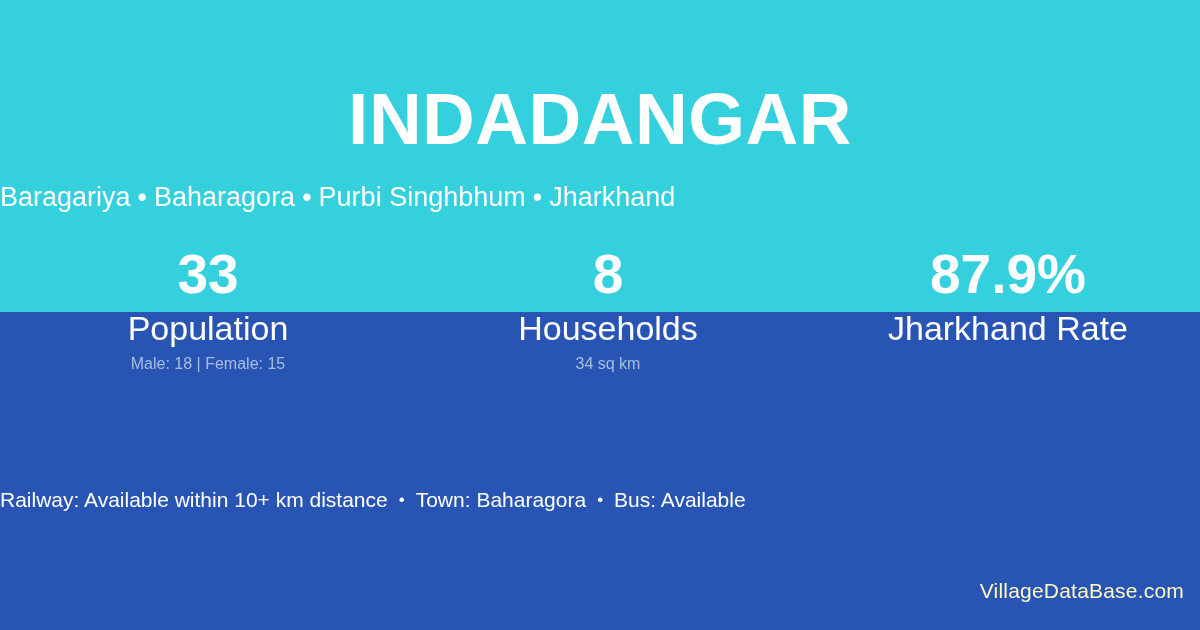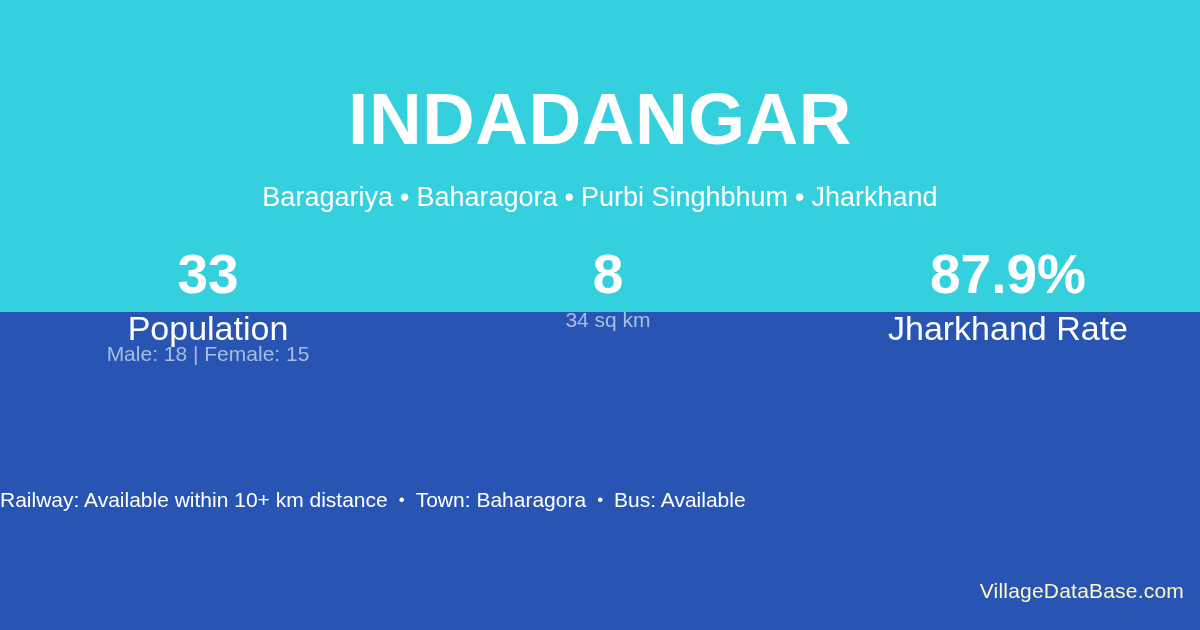--- a/index.html
+++ b/index.html
@@ -43,21 +43,20 @@
     letter-spacing: 0.5px;
     line-height: 1;
     white-space: nowrap;
   }
 
   .village-breadcrumb {
     position: absolute;
     left: 0;
     top: 183px;
     width: 1200px;
-    text-align: center;
     color: #ffffff;
     font-size: 27px;
     font-weight: normal;
     line-height: 1.1;
     white-space: nowrap;
   }
   .village-breadcrumb .sep {
     padding: 0 7px;
   }
 
@@ -86,23 +85,24 @@
   .stat-label {
     color: #ffffff;
     font-size: 34px;
     font-weight: normal;
     line-height: 30px;
     margin-top: 4px;
     white-space: nowrap;
   }
   .stat-sub {
     color: #a9bde0;
-    font-size: 21px;
+    font-size: 16px;
     font-weight: normal;
     line-height: 22px;
+    margin-top: 10px;
     white-space: nowrap;
   }
 
   
   .amenities-line {
     position: absolute;
     left: 0;
     top: 485px;
     width: 1200px;
     text-align: left;
@@ -166,20 +166,21 @@
   <div class="stats-row">
 
     <div class="stat-col">
       <div class="stat-value">33</div>
       <div class="stat-label">Population</div>
       <div class="stat-sub">Male: 18 | Female: 15</div>
     </div>
 
     <div class="stat-col">
       <div class="stat-value">8</div>
+      <div class="stat-label">Households</div>
       <div class="stat-sub">34 sq km</div>
     </div>
 
     <div class="stat-col">
       <div class="stat-value">87.9%</div>
       <div class="stat-label">Jharkhand Rate</div>
     </div>
 
   </div>
 

